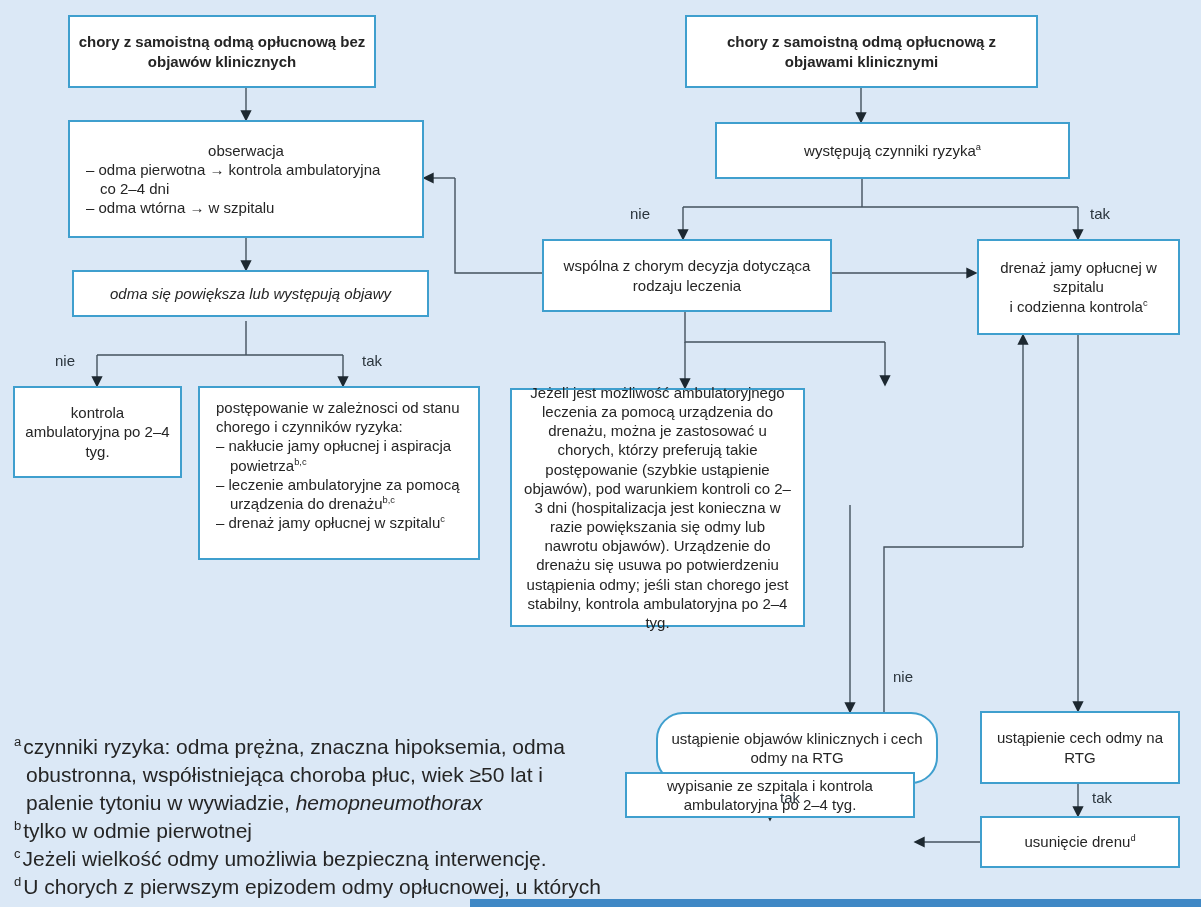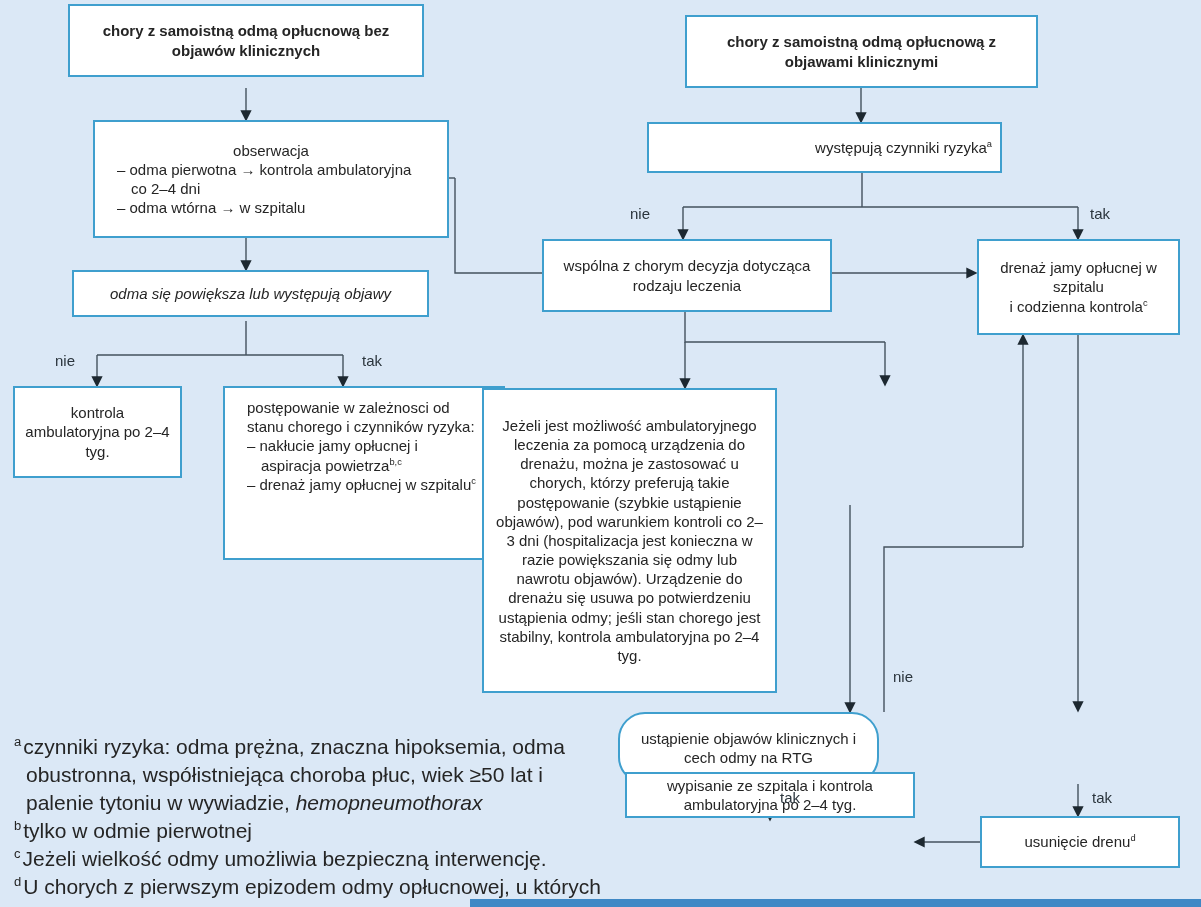--- a/index.html
+++ b/index.html
@@ -3,21 +3,21 @@
 <meta charset="utf-8">
 <style>
   html,body{margin:0;padding:0;}
   body{font-family:"Liberation Sans","DejaVu Sans",sans-serif;}
   #stage{position:relative;width:1201px;height:907px;background:#dbe8f6;overflow:hidden;}
   #wires{position:absolute;left:0;top:0;z-index:1;}
   .node{position:absolute;z-index:2;background:#ffffff;border:2px solid #3f9fce;
         box-sizing:border-box;color:#252525;font-size:15px;line-height:1.28;
         display:flex;flex-direction:column;justify-content:center;}
   .node.center{text-align:center;align-items:center;padding:4px 8px;}
-  .node.left{text-align:left;padding:8px 22px;margin-left:25px;}
+  .node.left{text-align:left;padding:8px 16px;}
   .bold{font-weight:bold;}
   .hang{padding-left:14px;text-indent:-14px;}
   .indent{padding-left:14px;}
   sup{font-size:0.62em;line-height:0;}
   .elabel{position:absolute;z-index:3;color:#2b353d;font-size:15px;}
   #footnotes{position:absolute;left:14px;top:733px;width:592px;z-index:2;
              color:#252525;font-size:21px;line-height:1.33;}
   .fn{padding-left:12px;text-indent:-12px;}
   .fn sup{margin-right:2px;}
   .fn i{font-style:italic;}
@@ -56,21 +56,21 @@
       <path d="M885,342 V377" marker-end="url(#arr)"></path>
       <path d="M850,505 V704" marker-end="url(#arr)"></path>
       <path d="M1023,547 V343" marker-end="url(#arr)"></path>
       <path d="M1078,335 V703" marker-end="url(#arr)"></path>
       <path d="M770,784 V812" marker-end="url(#arr)"></path>
       <path d="M1078,784 V808" marker-end="url(#arr)"></path>
       <path d="M980,842 H923" marker-end="url(#arr)"></path>
     </g>
   </svg>
 
-  <div class="node center bold" style="left:68px;top:4px;width:356px;height:73px;">
+  <div class="node center bold" style="left:68px;top:15px;width:308px;height:73px;">
     <span>chory z samoistną odmą opłucnową bez objawów klinicznych</span>
   </div>
 
   <div class="node left" style="left:68px;top:120px;width:356px;height:118px;">
     <div style="text-align:center;">obserwacja</div>
     <div class="hang">– odma pierwotna → kontrola ambulatoryjna</div>
     <div class="indent">co 2–4 dni</div>
     <div class="hang">– odma wtórna → w szpitalu</div>
   </div>
 
@@ -78,49 +78,53 @@
     <span>odma się powiększa lub występują objawy</span>
   </div>
 
   <div class="node center" style="left:13px;top:386px;width:169px;height:92px;">
     <span>kontrola ambulatoryjna po 2–4 tyg.</span>
   </div>
 
   <div class="node left" style="left:198px;top:386px;width:282px;height:174px;justify-content:flex-start;padding-top:10px;">
     <div>postępowanie w zależnosci od stanu chorego i czynników ryzyka:</div>
     <div class="hang"><span>– nakłucie jamy opłucnej i aspiracja powietrza</span><sup>b,c</sup></div>
+    <div class="hang"><span>– leczenie ambulatoryjne za pomocą urządzenia do drenażu</span><sup>b,c</sup></div>
     <div class="hang"><span>– drenaż jamy opłucnej w szpitalu</span><sup>c</sup></div>
   </div>
 
   <div class="node center bold" style="left:685px;top:15px;width:353px;height:73px;">
     <span>chory z samoistną odmą opłucnową z objawami klinicznymi</span>
   </div>
 
-  <div class="node center" style="left:647px;top:122px;width:355px;height:51px;align-items:flex-end;">
+  <div class="node center" style="left:715px;top:122px;width:355px;height:57px;">
     <span><span>występują czynniki ryzyka</span><sup>a</sup></span>
   </div>
 
   <div class="node center" style="left:542px;top:239px;width:290px;height:73px;">
     <span>wspólna z chorym decyzja dotycząca rodzaju leczenia</span>
   </div>
 
   <div class="node center" style="left:977px;top:239px;width:203px;height:96px;">
     <span><span>drenaż jamy opłucnej w szpitalu</span><br>
     <span>i codzienna kontrola</span><sup>c</sup></span>
   </div>
 
-  <div class="node center" style="left:482px;top:388px;width:295px;height:305px;padding:20px 10px;">
+  <div class="node center" style="left:510px;top:388px;width:295px;height:239px;padding:20px 10px;">
     <span>Jeżeli jest możliwość ambulatoryjnego leczenia za pomocą urządzenia do drenażu, można je zastosować u chorych, którzy preferują takie postępowanie (szybkie ustąpienie objawów), pod warunkiem kontroli co 2–3 dni (hospitalizacja jest konieczna w razie powiększania się odmy lub nawrotu objawów). Urządzenie do drenażu się usuwa po potwierdzeniu ustąpienia odmy; jeśli stan chorego jest stabilny, kontrola ambulatoryjna po 2–4 tyg.</span>
   </div>
 
 
-  <div class="node center" style="left:618px;top:712px;width:261px;height:72px;border-radius:27px;">
+  <div class="node center" style="left:656px;top:712px;width:282px;height:72px;border-radius:27px;">
     <span>ustąpienie objawów klinicznych i cech odmy na RTG</span>
   </div>
 
+  <div class="node center" style="left:980px;top:711px;width:200px;height:73px;">
+    <span>ustąpienie cech odmy na RTG</span>
+  </div>
 
   <div class="node center" style="left:625px;top:772px;width:290px;height:46px;">
     <span>wypisanie ze szpitala i kontrola ambulatoryjna po 2–4 tyg.</span>
   </div>
 
   <div class="node center" style="left:980px;top:816px;width:200px;height:52px;">
     <span><span>usunięcie drenu</span><sup>d</sup></span>
   </div>
 
   <span class="elabel" style="left:55px;top:352px;">nie</span>

